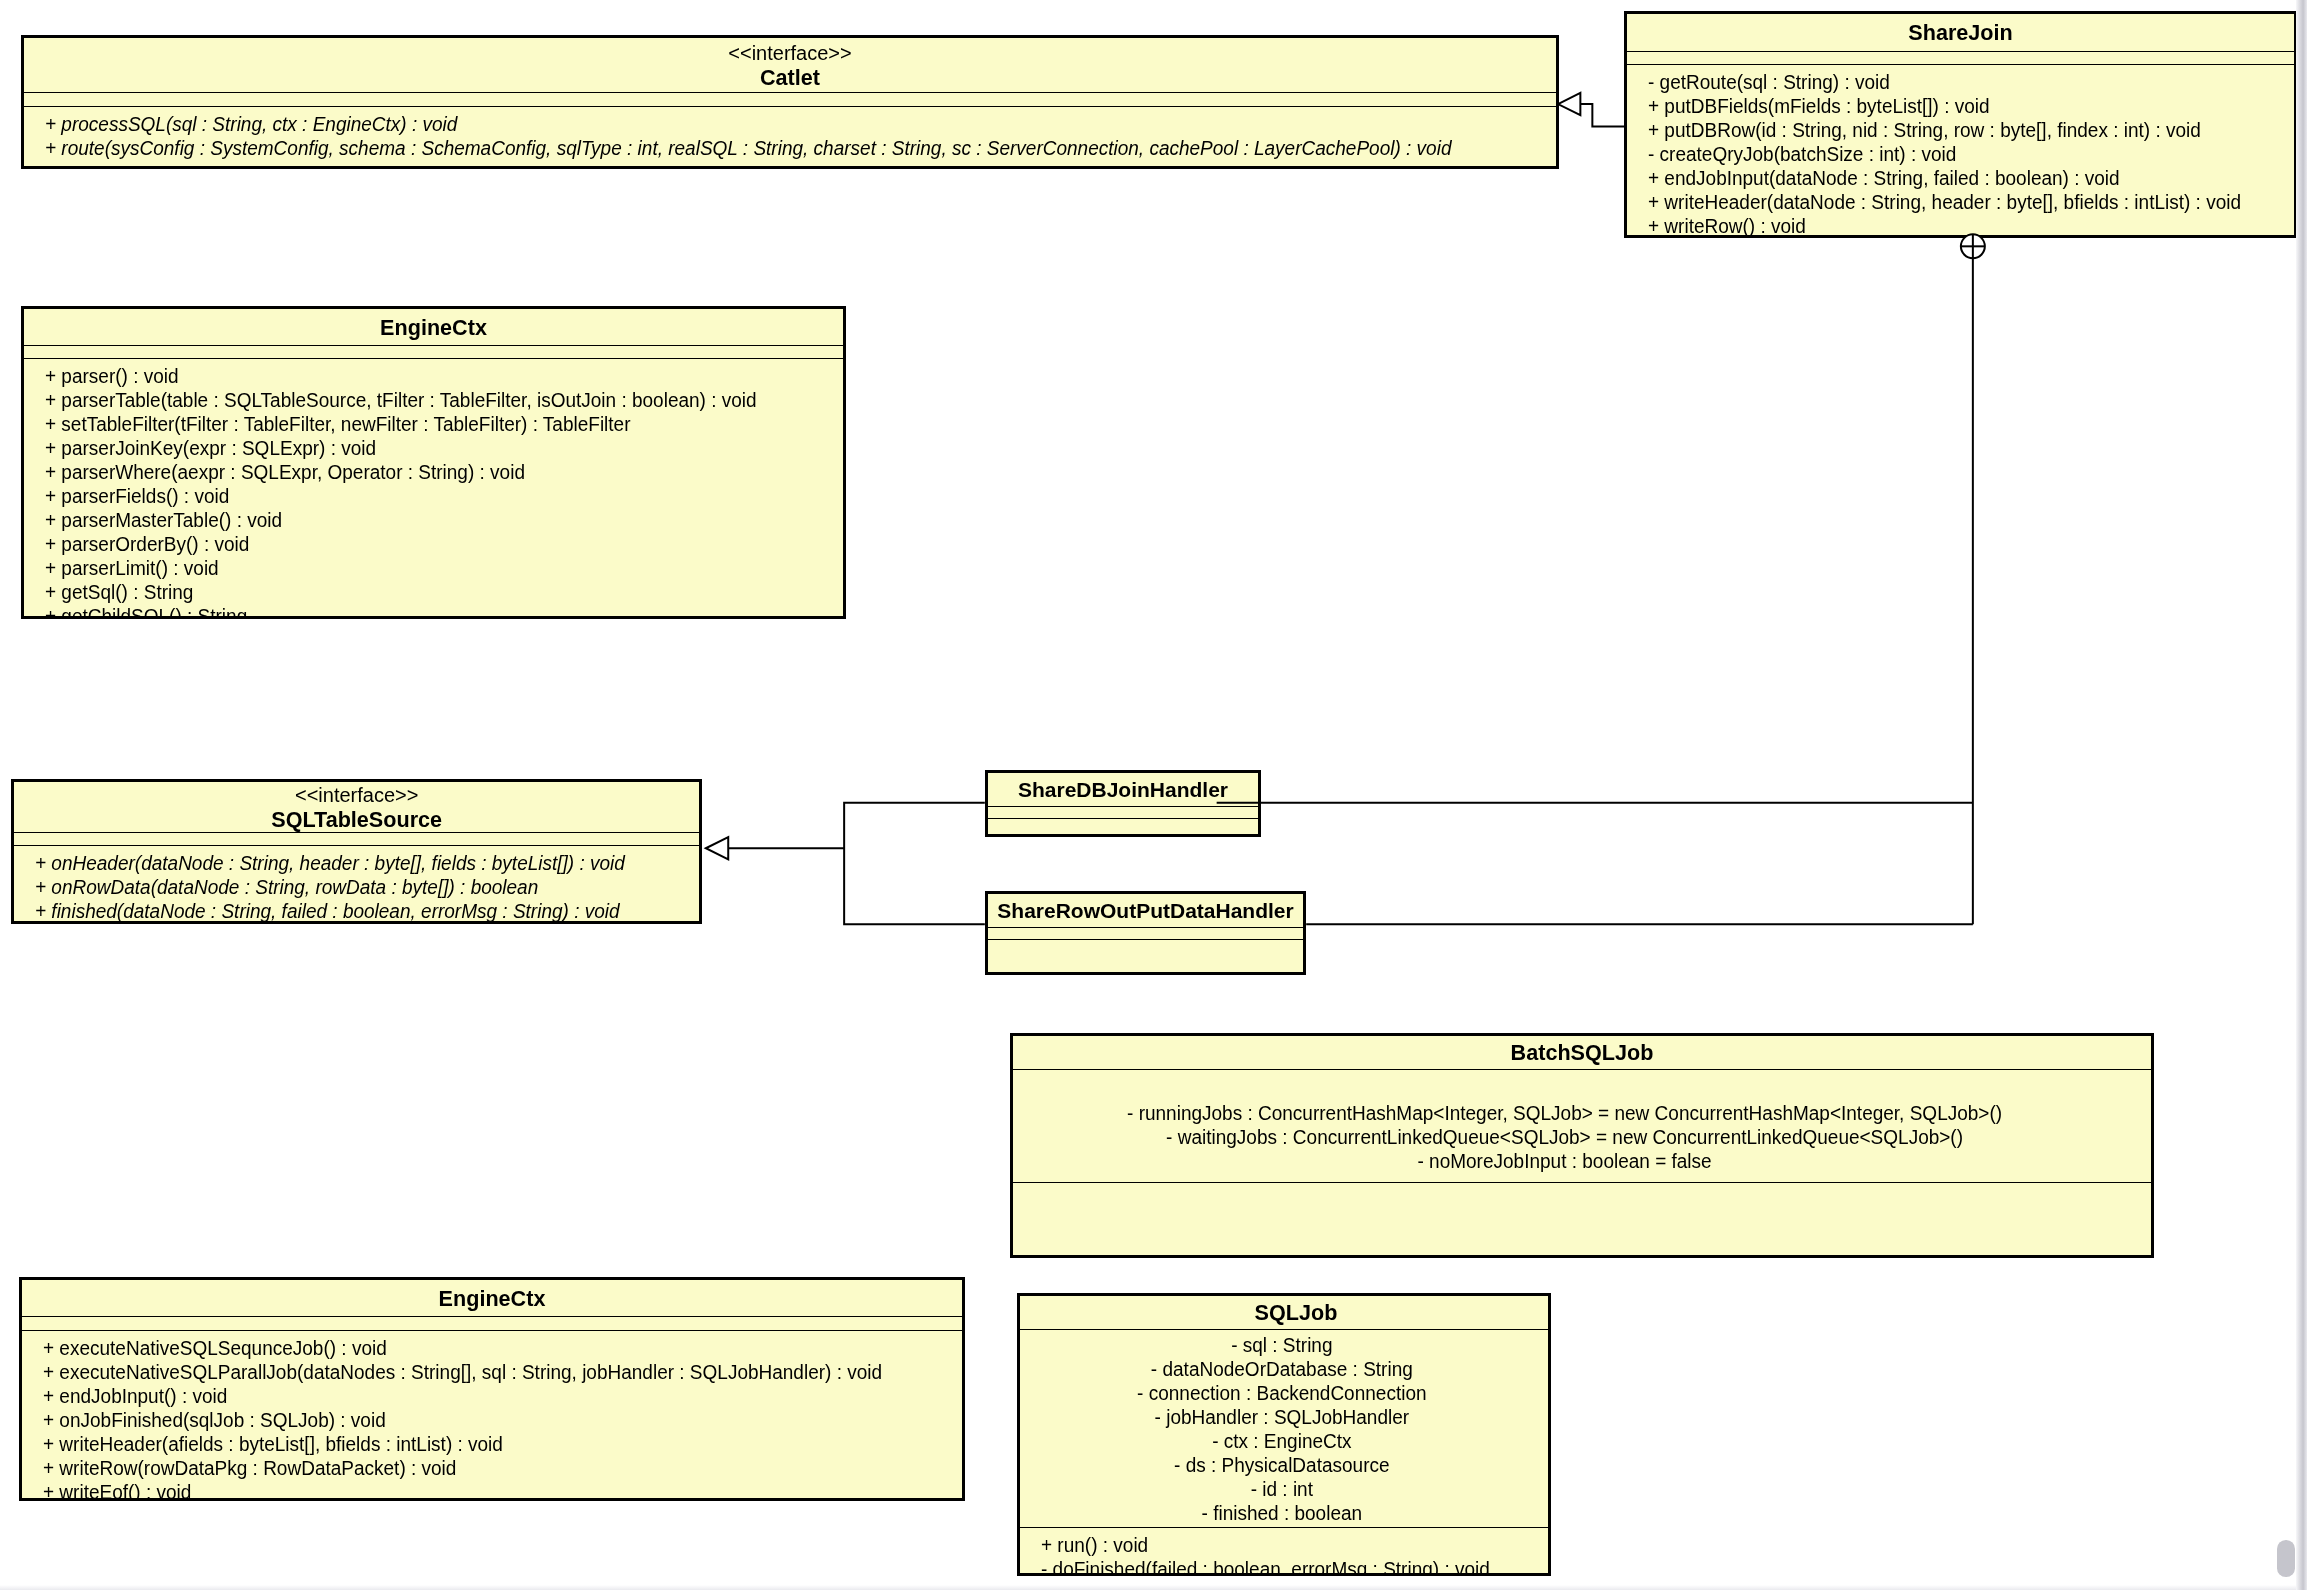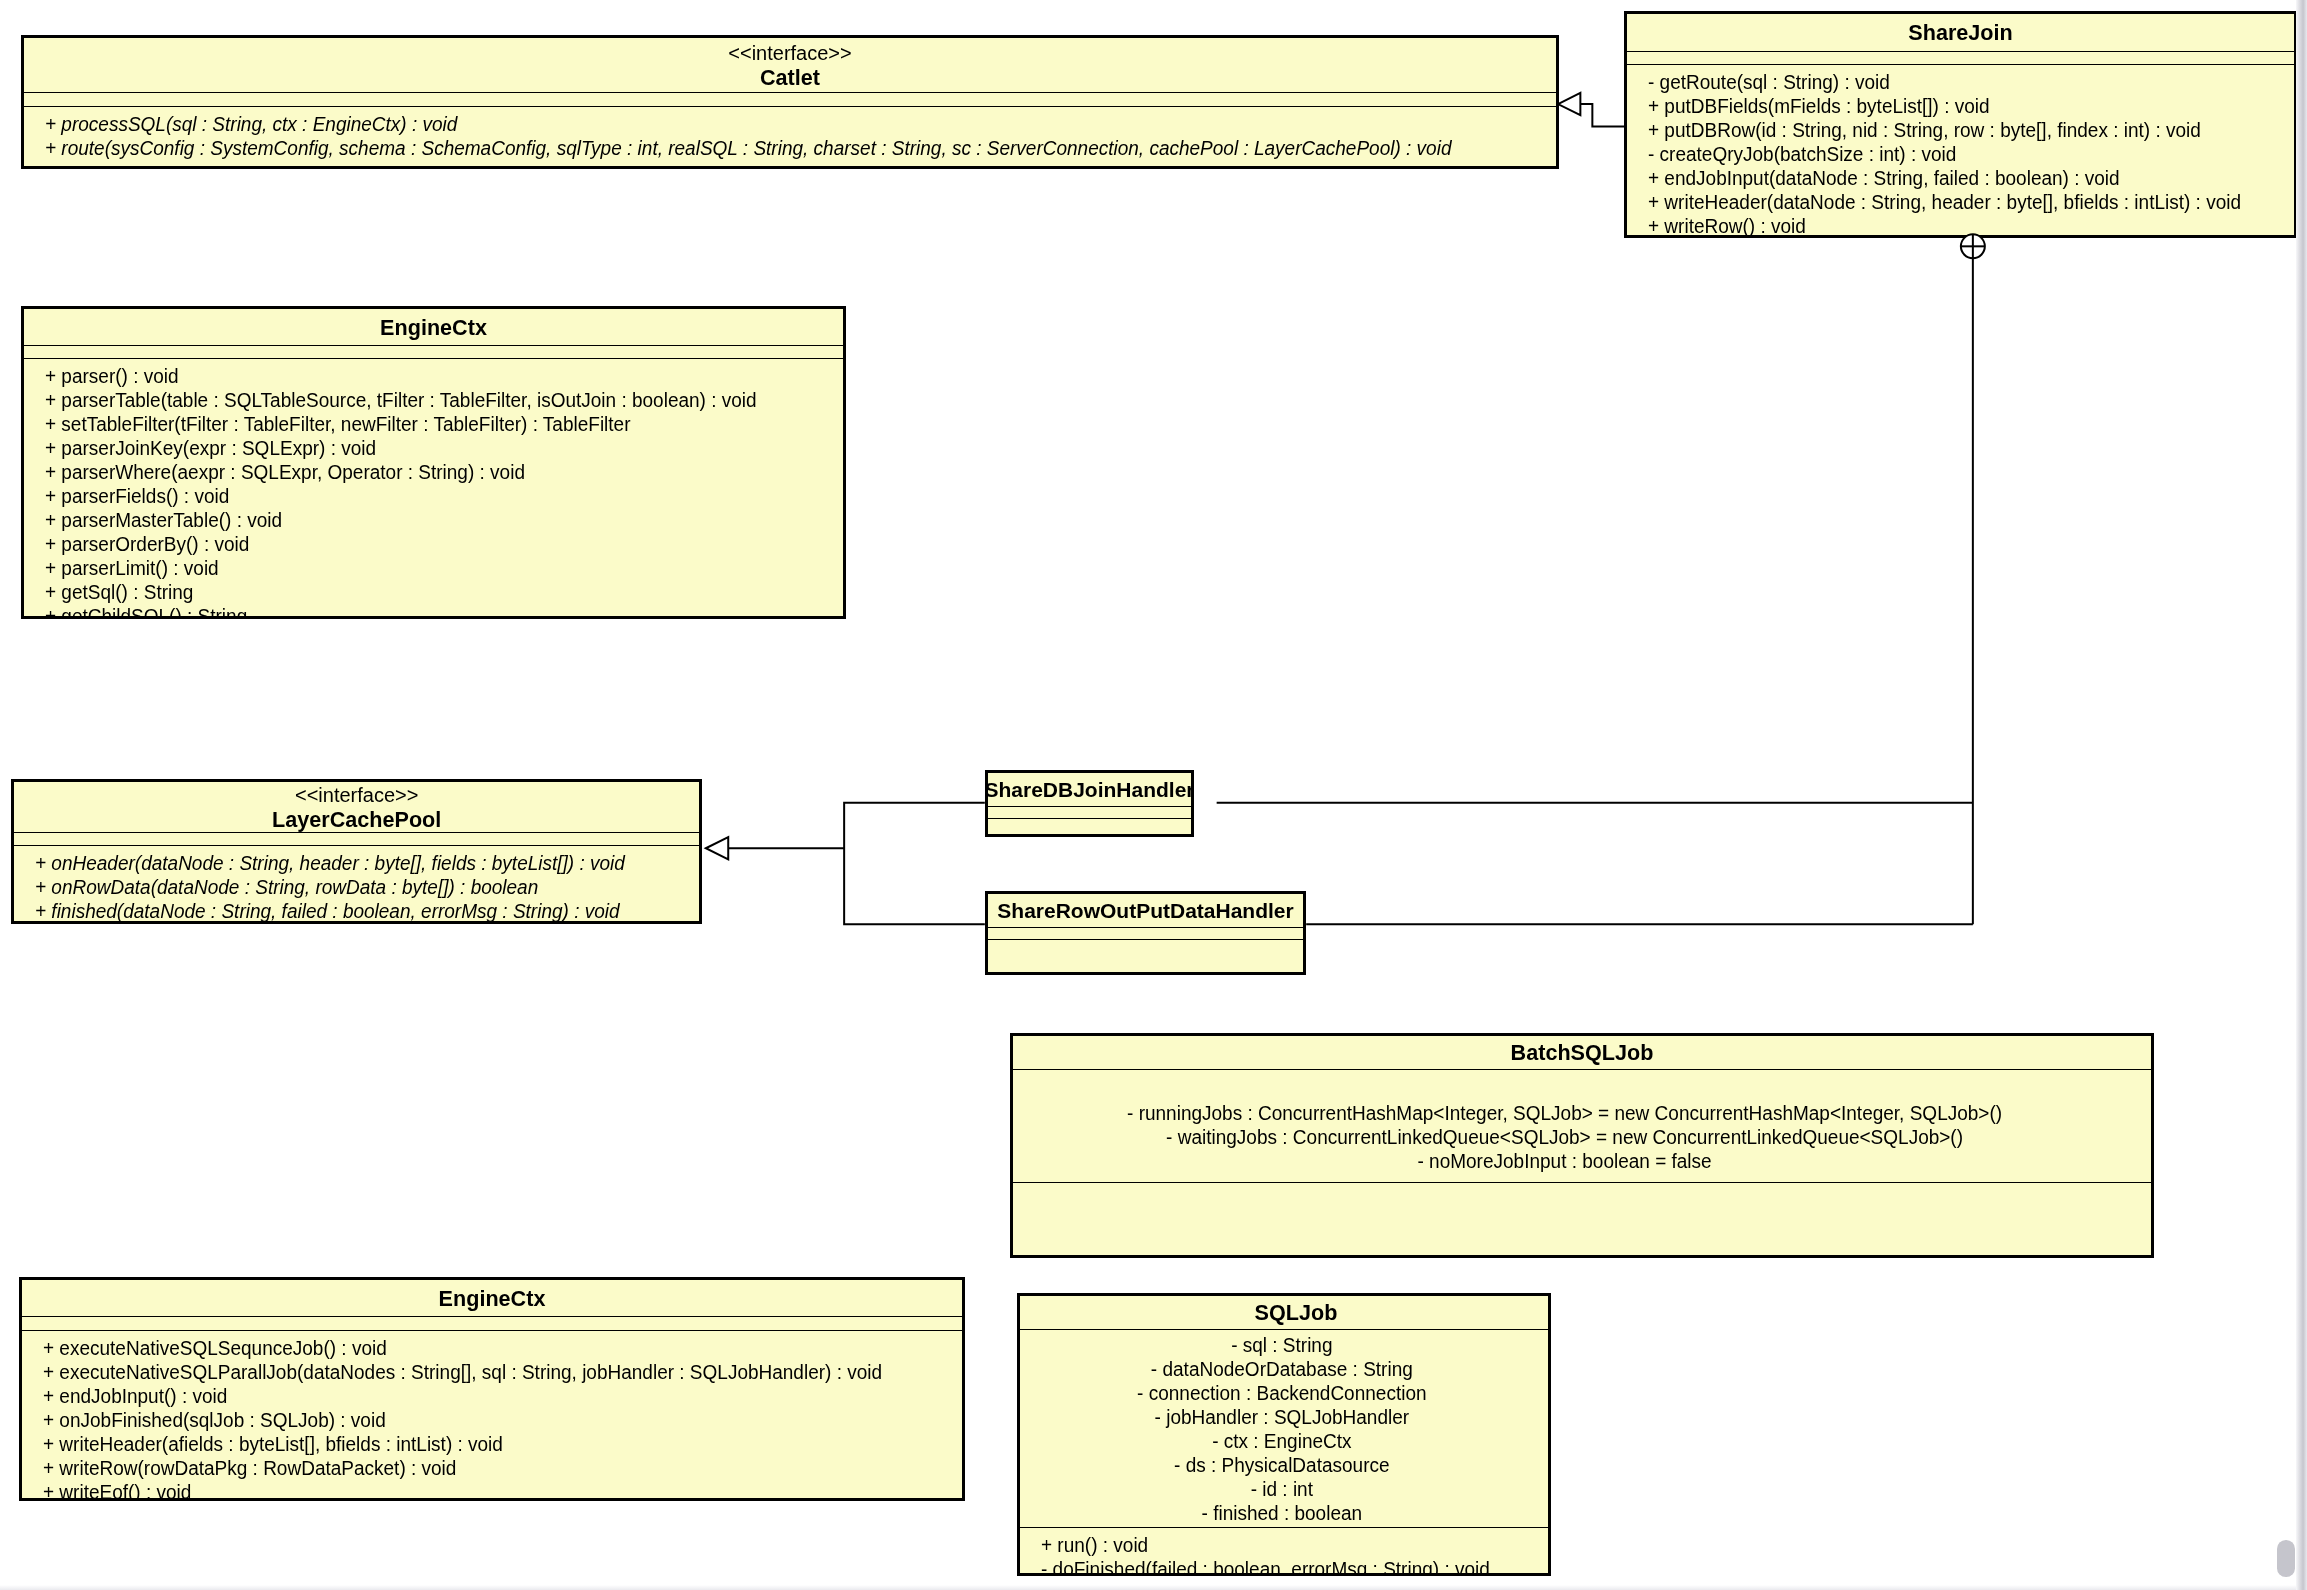--- a/index.html
+++ b/index.html
@@ -50,21 +50,21 @@
   #box-sharejoin .attrs{height:12.8px;}
 
   #box-joinparser       {left:21px; top:306px; width:825px; height:313px;}
   #box-joinparser .title{height:37px;}
   #box-joinparser .attrs{height:12.8px;}
 
   #box-sqljobhandler       {left:11.2px; top:779px; width:691px; height:145px;}
   #box-sqljobhandler .title{height:51px;}
   #box-sqljobhandler .attrs{height:12.8px;}
 
-  #box-sharedb       {left:985px; top:770px; width:209px; height:67px;}
+  #box-sharedb       {left:985px; top:770px; width:276px; height:67px;}
   #box-sharedb .title{height:34px;}
   #box-sharedb .attrs{height:12px;}
   #box-sharedb .cname{font-size:21px;}
 
   #box-sharerow       {left:985px; top:891px; width:321px; height:84px;}
   #box-sharerow .title{height:34px;}
   #box-sharerow .attrs{height:12px;}
   #box-sharerow .cname{font-size:21px;}
 
   #box-batchsqljob       {left:1010px; top:1033px; width:1144px; height:225px;gap:28px;}
@@ -145,21 +145,21 @@
       <div class="line">+ parserOrderBy() : void</div>
       <div class="line">+ parserLimit() : void</div>
       <div class="line">+ getSql() : String</div>
       <div class="line">+ getChildSQL() : String</div>
     </div>
 </div>
 
 <div class="uml-box italic" id="box-sqljobhandler">
   <div class="title">
     <div class="stereo">&lt;&lt;interface&gt;&gt;</div>
-    <div class="cname">LayerCachePool</div>
+    <div class="cname">SQLTableSource</div>
   </div>
   <div class="attrs"></div>
   <div class="methods">
       <div class="line">+ onHeader(dataNode : String, header : byte[], fields : byteList[]) : void</div>
       <div class="line">+ onRowData(dataNode : String, rowData : byte[]) : boolean</div>
       <div class="line">+ finished(dataNode : String, failed : boolean, errorMsg : String) : void</div>
     </div>
 </div>
 
 <div class="uml-box" id="box-sharedb">

